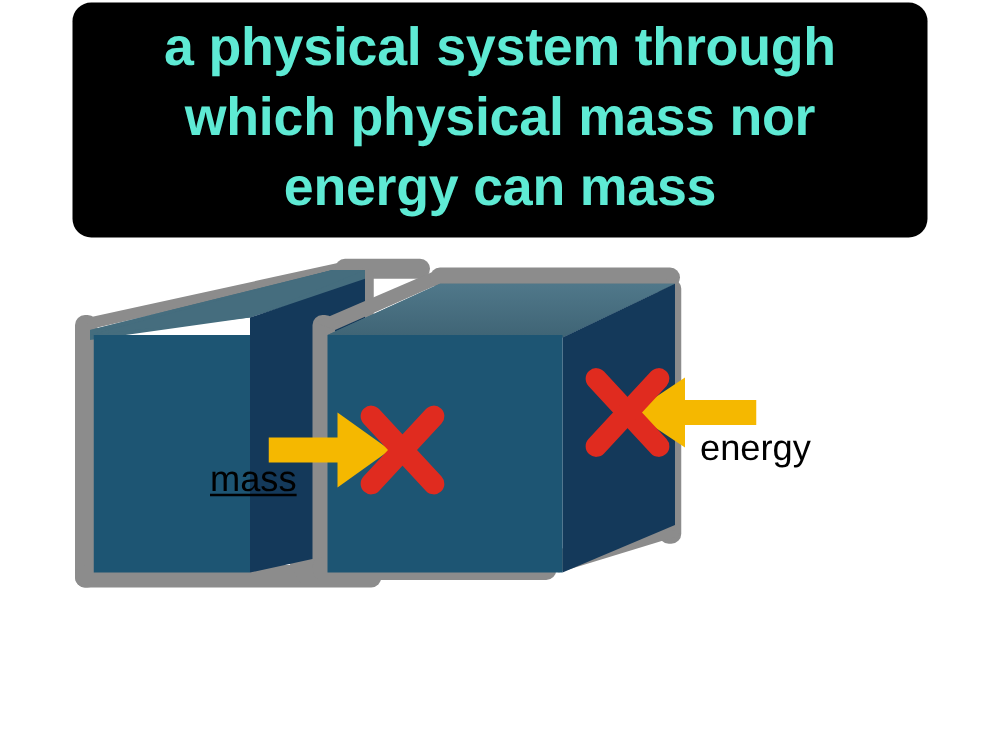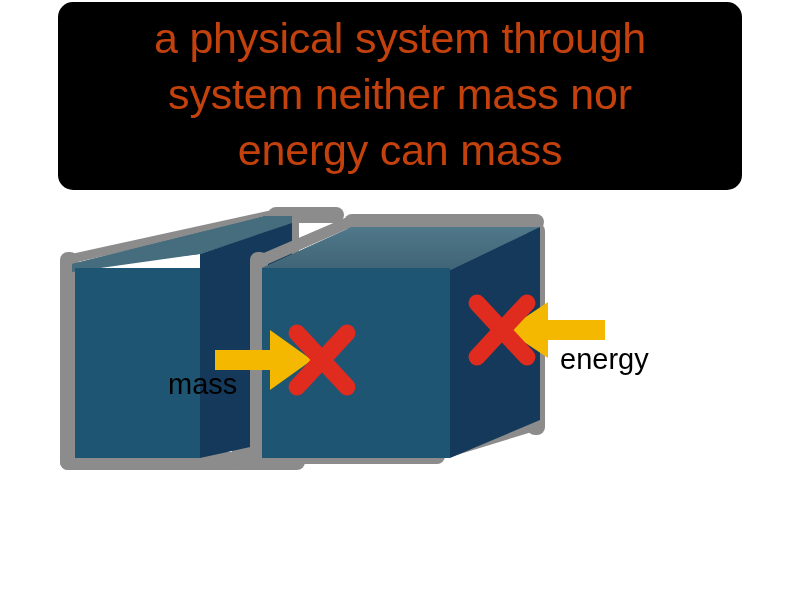--- a/index.html
+++ b/index.html
@@ -33,26 +33,26 @@
     background: #000000;
     border-radius: 15px;
     display: flex;
     flex-direction: column;
     align-items: center;
     justify-content: center;
     box-sizing: border-box;
     padding: 2px 10px 6px 10px;
   }
   .def-line {
-    color: #c2410c;
+    color: #5eead4;
     font-size: 43px;
     line-height: 56px;
     text-align: center;
     white-space: nowrap;
-    font-weight: 400;
+    font-weight: 700;
     letter-spacing: -0.2px;
   }
 
   
   #diagram {
     position: absolute;
     left: 0;
     top: 190px;
     width: 800px;
     height: 410px;
@@ -66,35 +66,36 @@
   .axis-label {
     position: absolute;
     color: #000000;
     font-size: 29px;
     line-height: 29px;
     white-space: nowrap;
   }
   #label-mass {
     left: 168px;
     top: 180px;
+    text-decoration: underline;
   }
   #label-energy {
     left: 560px;
     top: 155px;
     text-align: center;
   }
 </style>
 </head>
 <body>
 
 <div id="stage">
 
   <div id="definition-banner">
     <div class="def-line">a physical system through</div>
-    <div class="def-line">system neither mass nor</div>
+    <div class="def-line">which physical mass nor</div>
     <div class="def-line">energy can mass</div>
   </div>
 
   <div id="diagram">
 
     <svg id="cube-svg" width="800" height="410" viewBox="0 0 800 410">
 
       <g>
 
         <path d="M 60,70 L 270,22 L 357,22 L 357,60 L 300,75 L 300,278 L 352,262 L 352,35

